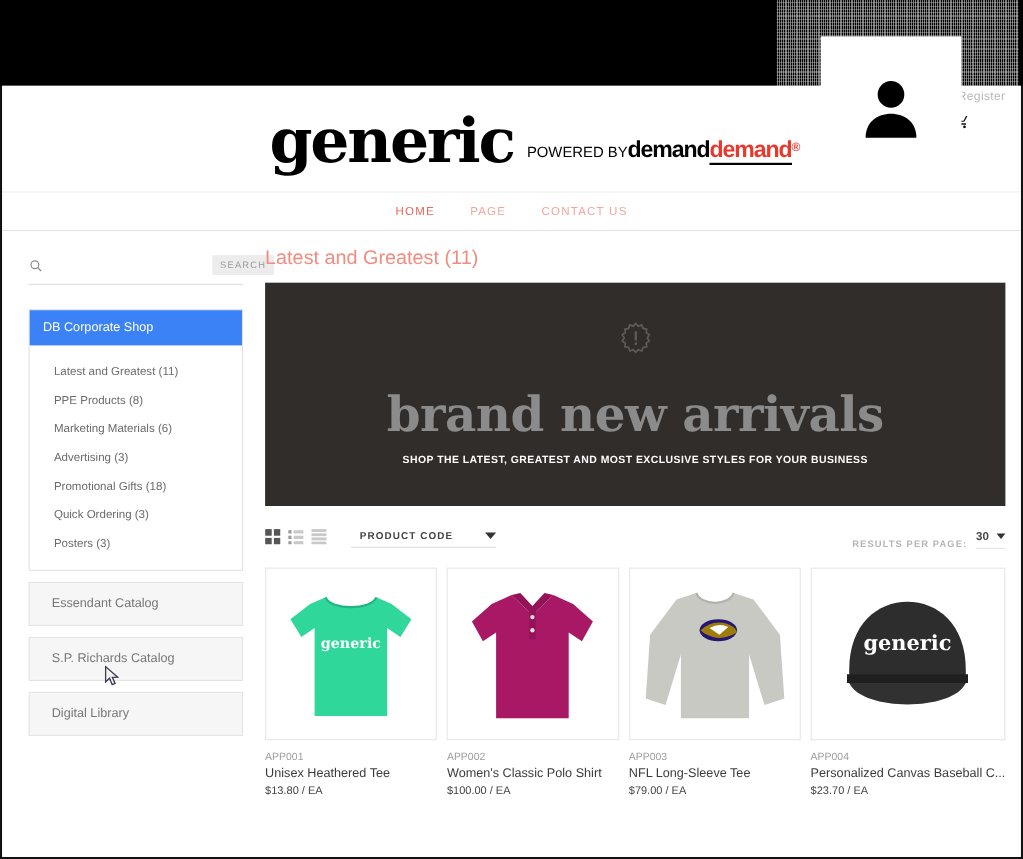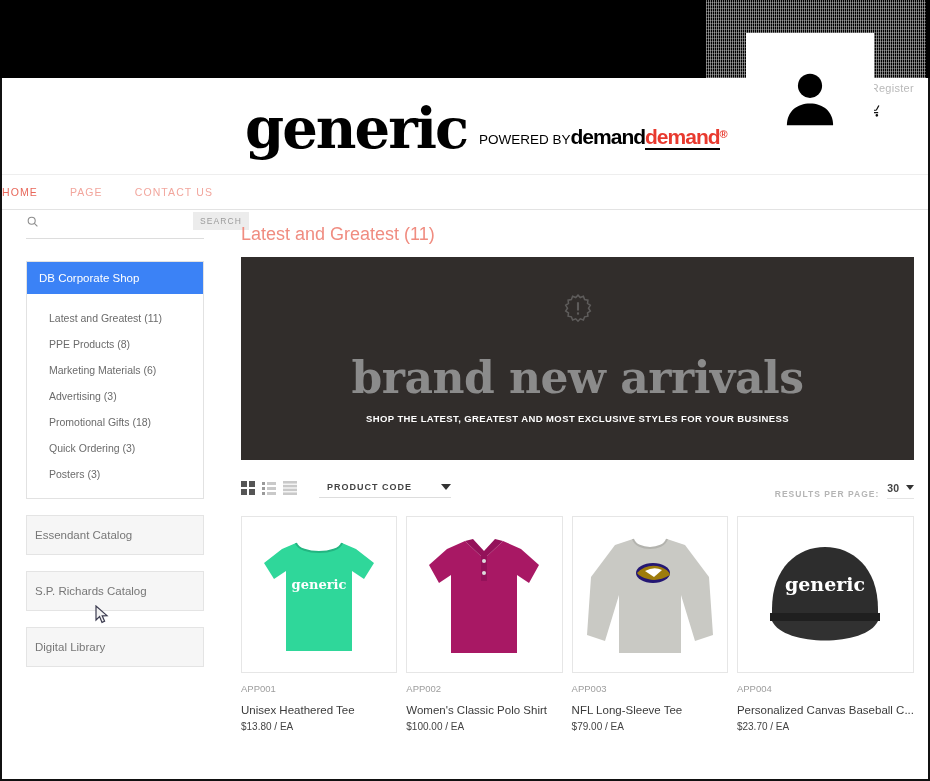--- a/index.html
+++ b/index.html
@@ -87,41 +87,41 @@
     color: #111;
     line-height: 1;
   }
   
   .nav {
     position: absolute; top: 174px; left: 0; right: 0;
     height: 34px;
     background: #fff;
     border-top: 1px solid #eee;
     border-bottom: 1px solid #e3e3e3;
-    display: flex; align-items: center; 
+    display: flex; align-items: center; justify-content: center;
     gap: 32px;
   }
   .nav-item {
     font-size: 10.5px;
     letter-spacing: 1.1px;
     color: #f2a69d;
     text-decoration: none;
     white-space: nowrap;
   }
   .nav-item.active { color: #e8675a; }
 
   
   .content {
     position: absolute; top: 210px; left: 0; right: 0; bottom: 0;
     background: #fff;
   }
   
   .sidebar {
-    position: absolute; left: 24px; top: 0;
-    width: 178px;
+    position: absolute; left: 24px; top: 20px;
+    width: 195px;
   }
   .search-row {
     display: flex; align-items: center;
     border-bottom: 1px solid #ddd;
     padding-bottom: 6px;
     height: 22px;
   }
   .search-icon { color: #888; display: flex; align-items: center; }
   .search-input {
     flex: 1;
@@ -154,26 +154,26 @@
     padding: 10px 12px;
   }
   .cat-list { padding: 10px 0 12px 0; margin: 0; list-style: none; }
   .cat-list li { padding: 4px 0 4px 22px; }
   .cat-list a {
     font-size: 10.5px;
     color: #6b6b6b;
     text-decoration: none;
   }
   .panel {
-    margin-top: 16px;
+    margin-top: 10px;
     border: 1px solid #e4e4e4;
     background: #f6f6f6;
     font-size: 11.5px;
     color: #777;
-    padding: 13px 8px;
+    padding: 13px 20px;
   }
   
   .main {
     position: absolute; left: 239px; top: 14px; right: 14px;
   }
   .page-title {
     font-size: 18px;
     color: #f08c80;
     margin: 0 0 12px 0;
     font-weight: 400;
@@ -240,21 +240,21 @@
   .product { }
   .thumb {
     height: 155px;
     border: 1px solid #e6e6e6;
     background: #fff;
     display: flex; align-items: center; justify-content: center;
     overflow: hidden;
     cursor: pointer;
   }
   .p-code { font-size: 9.5px; color: #9d9d9d; margin-top: 10px; }
-  .p-name { font-size: 11.5px; color: #3b3b3b; margin-top: 10px; white-space: nowrap; overflow: hidden; text-overflow: ellipsis; cursor: pointer; }
+  .p-name { font-size: 11.5px; color: #3b3b3b; margin-top: 3px; white-space: nowrap; overflow: hidden; text-overflow: ellipsis; cursor: pointer; }
   .p-price { font-size: 10px; color: #444; margin-top: 5px; }
   
   .avatar-overlay {
     position: absolute;
     left: 744px; top: 33px;
     width: 128px; height: 131px;
     background: #fff;
     z-index: 50;
     display: flex; align-items: center; justify-content: center;
   }

